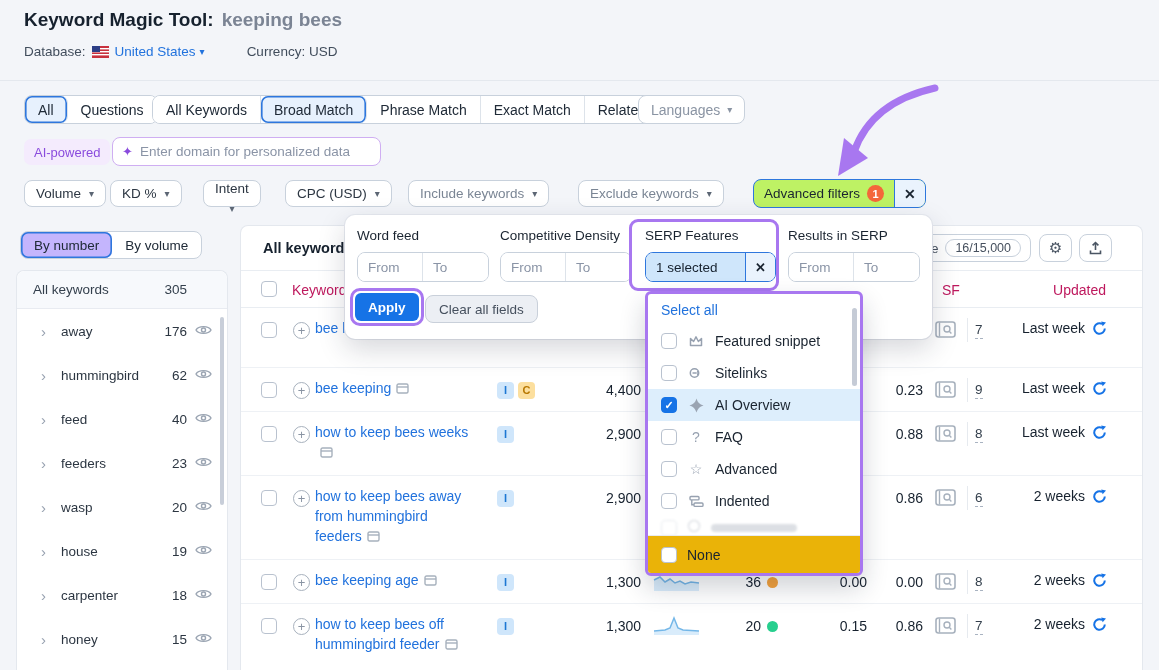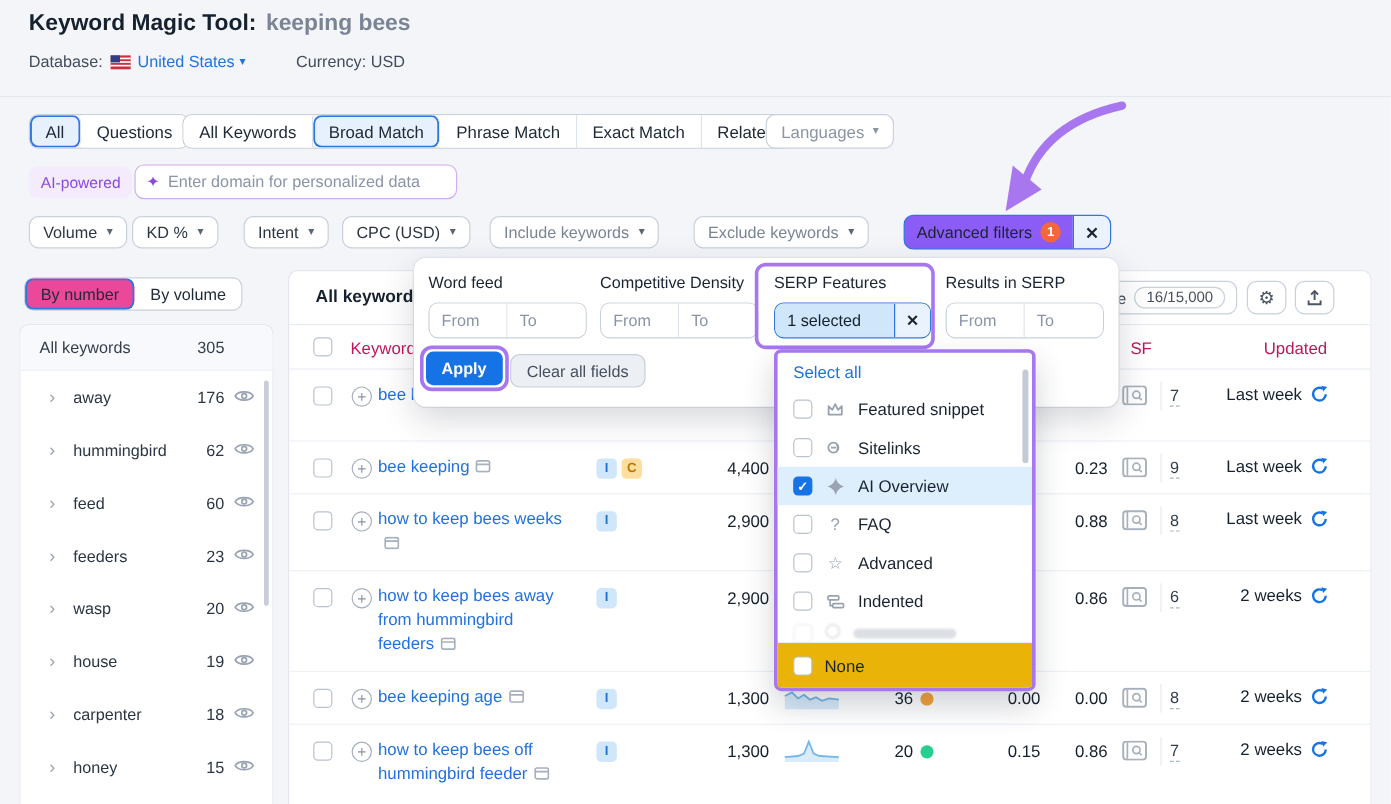--- a/index.html
+++ b/index.html
@@ -42,31 +42,31 @@
   .sparkle { color:#8a4bdd; font-size:13px; }
   .ai-input { border:none; outline:none; flex:1; font-size:13.5px; font-family:"Liberation Sans",sans-serif; color:#1a2430; background:transparent; }
   .ai-input::placeholder { color:#8a94a6; }
 
   
   .chip { position:absolute; top:180px; height:27px; padding:0 11px; display:flex; align-items:center; gap:8px;
     background:#fff; border:1px solid #c8d1dc; border-radius:8px; font-size:13.5px; color:#2c3642; cursor:pointer; white-space:nowrap; }
   .chip .chev { color:#5c6674; }
   .chip.muted { color:#7a8594; }
   .adv-chip { position:absolute; left:753px; top:179px; height:29px; display:flex; align-items:stretch;
-    border:1.6px solid #2e77dd; border-radius:8px; overflow:hidden; background:#8b5cf6; cursor:pointer; }
+    border:1.6px solid #2e77dd; border-radius:8px; overflow:hidden; background:#bef264; cursor:pointer; }
   .adv-main { display:flex; align-items:center; gap:7px; padding:0 10px; font-size:13.5px; color:#1a2430; }
   .adv-count { width:17px; height:17px; border-radius:50%; background:#f4673a; color:#fff; font-size:11px; font-weight:bold;
     display:flex; align-items:center; justify-content:center; }
   .adv-close { display:flex; align-items:center; padding:0 9px; border-left:1.6px solid #2e77dd; background:#eaf3fd;
     font-size:14px; font-weight:bold; color:#1a2430; }
 
   
   .side-tabs { position:absolute; left:20px; top:231px; height:28px; display:flex; background:#fff; border:1px solid #c8d1dc; border-radius:8px; }
   .side-tab { padding:0 13px; display:flex; align-items:center; font-size:13.5px; color:#202b38; }
-  .side-tab.active { background:#ec4899; box-shadow:inset 0 0 0 1.6px #2e77dd; border-radius:7px; }
+  .side-tab.active { background:#c4b5fd; box-shadow:inset 0 0 0 1.6px #2e77dd; border-radius:7px; }
   .side-panel { position:absolute; left:16px; top:270px; width:212px; height:400px; background:#fff;
     border:1px solid #e4e8ee; border-bottom:none; border-radius:8px 8px 0 0; }
   .side-head { height:38px; background:#f7f9fc; border-bottom:1px solid #e8ebf1; border-radius:8px 8px 0 0;
     display:flex; align-items:center; font-size:13.5px; color:#333f4c; position:relative; }
   .side-head .lbl { margin-left:16px; }
   .side-head .cnt { position:absolute; right:40px; }
   .side-row { height:44px; position:relative; display:flex; align-items:center; cursor:pointer; }
   .side-row .caret { position:absolute; left:24px; color:#97a1b0; font-size:15px; }
   .side-row .lbl { position:absolute; left:44px; font-size:13.5px; color:#2c3642; }
   .side-row .cnt { position:absolute; right:40px; font-size:13.5px; color:#2c3642; }
@@ -185,21 +185,21 @@
 </div>
 
 <div class="chip" style="left:24px;">
     <span>Volume</span>
     <span class="chev">▾</span>
   </div>
 <div class="chip" style="left:110px;">
     <span>KD %</span>
     <span class="chev">▾</span>
   </div>
-<div class="chip" style="left:203px;">
+<div class="chip" style="left:203px;flex-direction:column;">
     <span>Intent</span>
     <span class="chev">▾</span>
   </div>
 <div class="chip" style="left:285px;">
     <span>CPC (USD)</span>
     <span class="chev">▾</span>
   </div>
 <div class="chip muted" style="left:408px;">
     <span>Include keywords</span>
     <span class="chev">▾</span>
@@ -240,21 +240,21 @@
     <span class="lbl">hummingbird</span>
       <span class="cnt">62</span>
     <svg class="eye" width="17" height="12" viewBox="0 0 17 12">
         <path d="M1 6 C3.5 1.5 13.5 1.5 16 6 C13.5 10.5 3.5 10.5 1 6 Z" fill="none" stroke="#9aa4b2" stroke-width="1.4"></path>
         <circle cx="8.5" cy="6" r="2" fill="none" stroke="#9aa4b2" stroke-width="1.4"></circle>
       </svg>
   </div>
   <div class="side-row">
     <span class="caret">›</span>
     <span class="lbl">feed</span>
-      <span class="cnt">60</span>
+      <span class="cnt">40</span>
     <svg class="eye" width="17" height="12" viewBox="0 0 17 12">
         <path d="M1 6 C3.5 1.5 13.5 1.5 16 6 C13.5 10.5 3.5 10.5 1 6 Z" fill="none" stroke="#9aa4b2" stroke-width="1.4"></path>
         <circle cx="8.5" cy="6" r="2" fill="none" stroke="#9aa4b2" stroke-width="1.4"></circle>
       </svg>
   </div>
   <div class="side-row">
     <span class="caret">›</span>
     <span class="lbl">feeders</span>
       <span class="cnt">23</span>
     <svg class="eye" width="17" height="12" viewBox="0 0 17 12">

